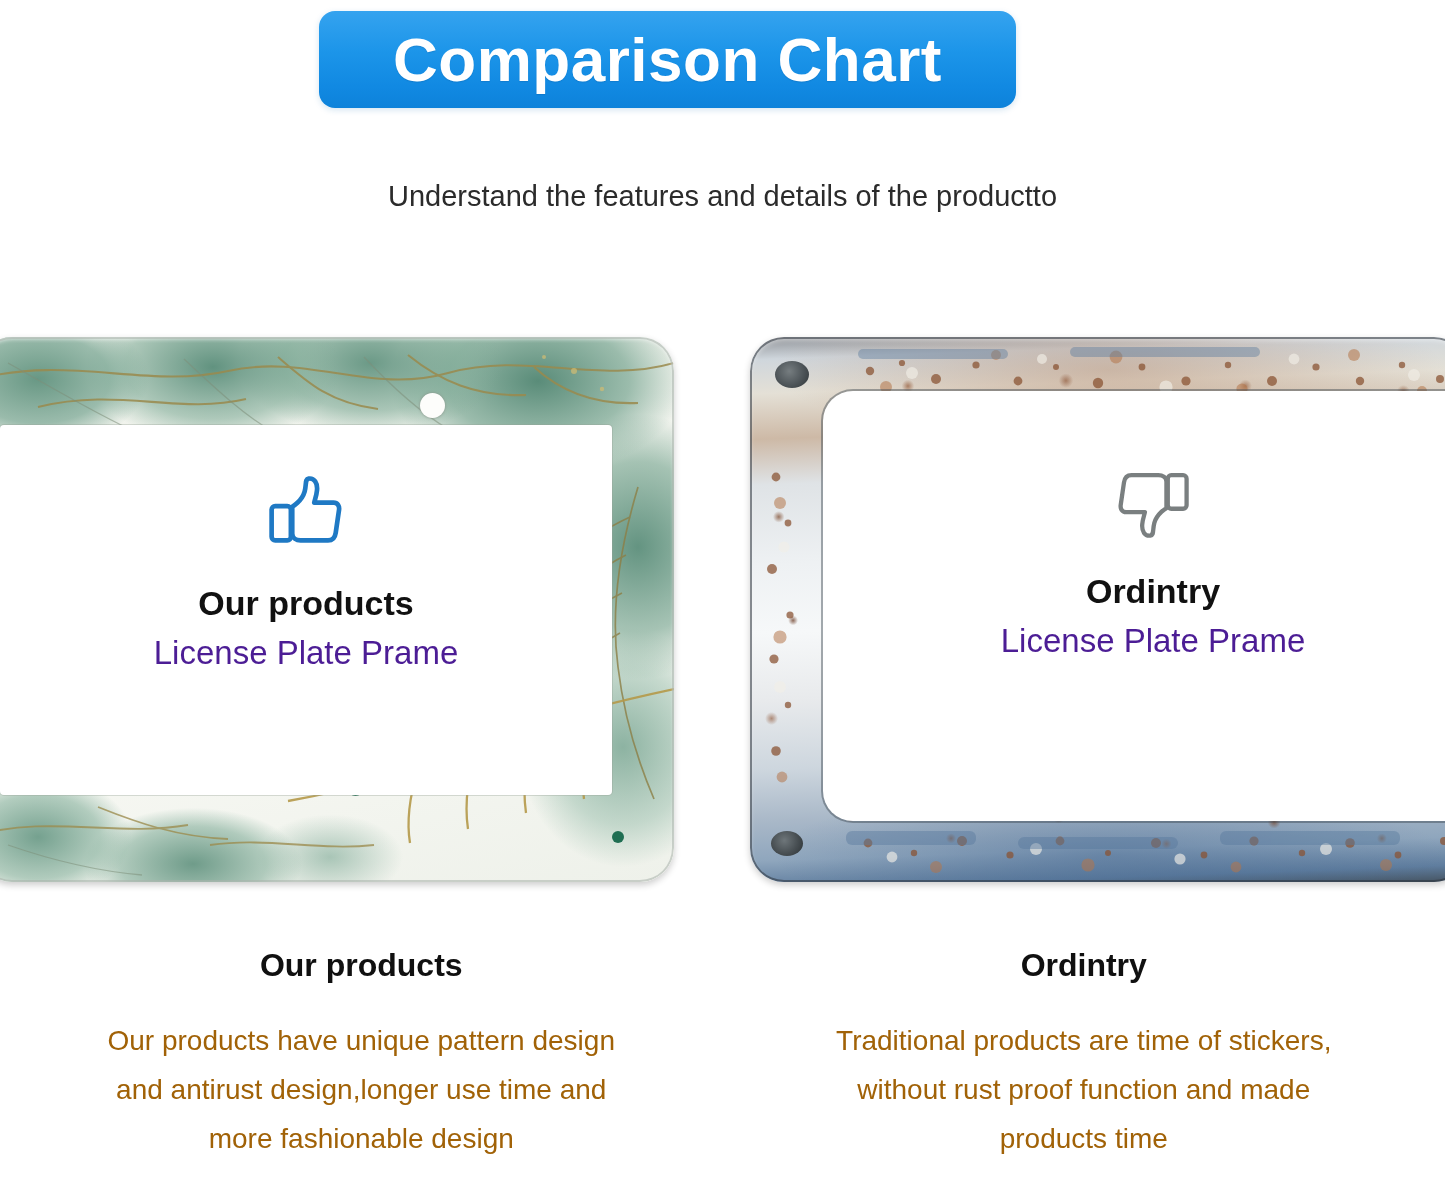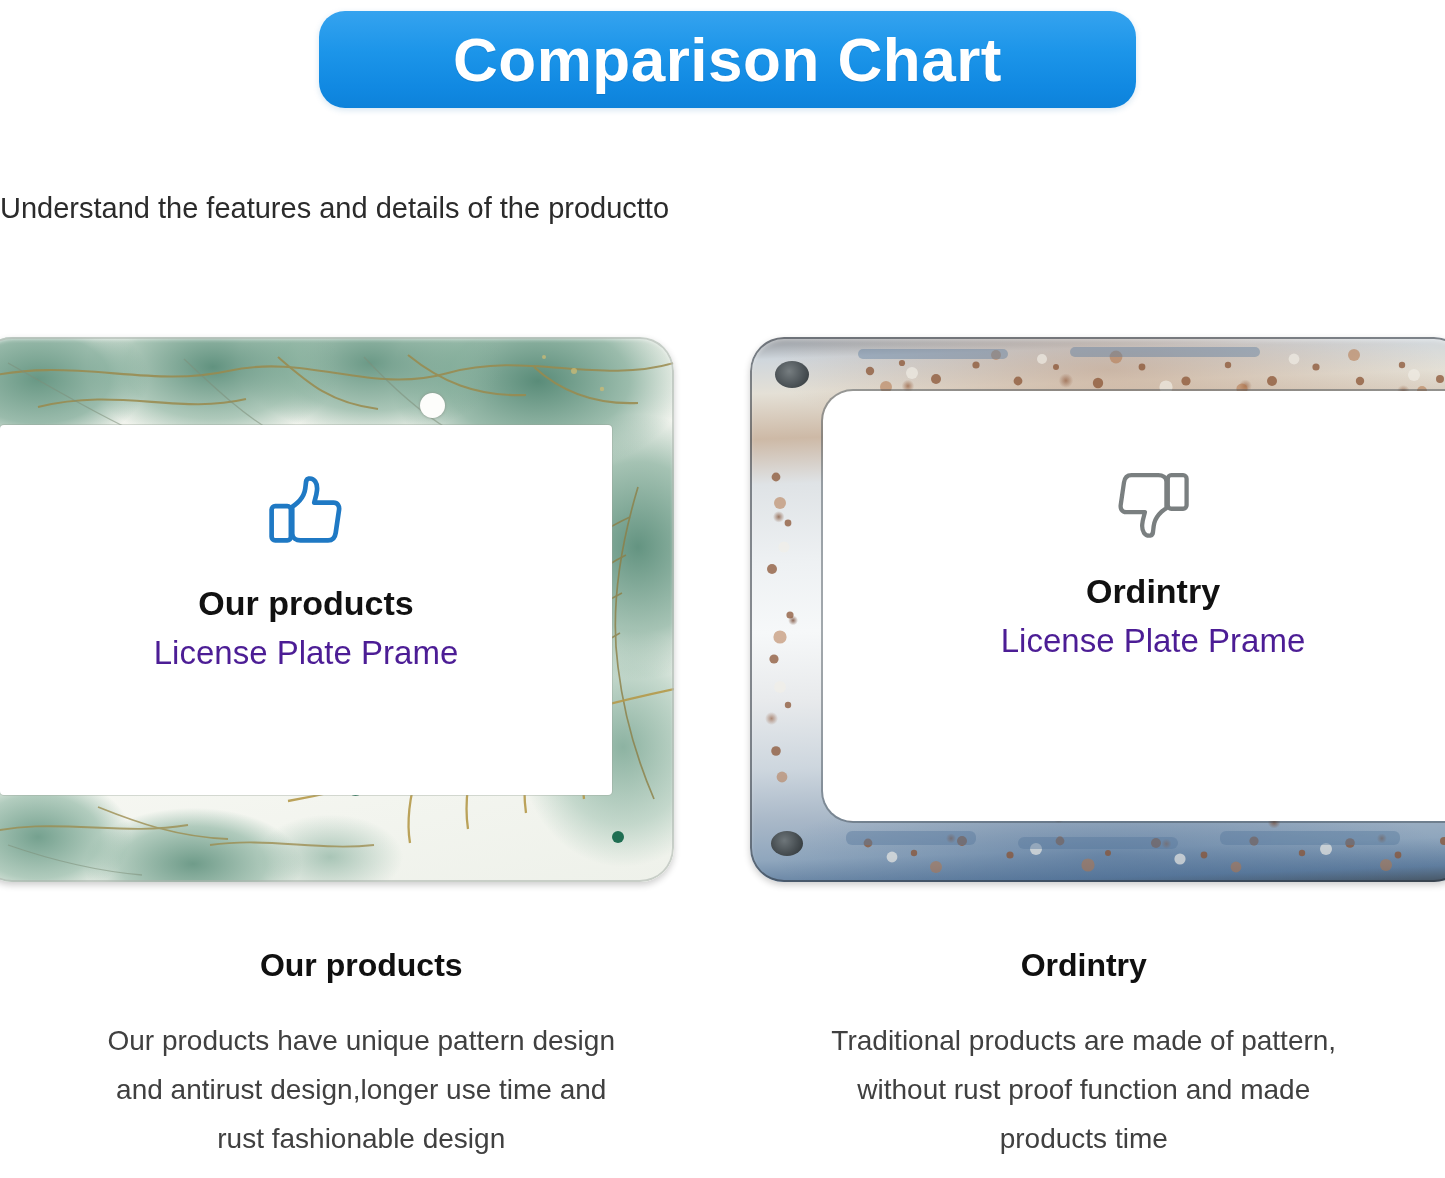--- a/index.html
+++ b/index.html
@@ -14,46 +14,46 @@
     overflow: hidden;
     font-family: "Liberation Sans", sans-serif;
     color: #1a1a1a;
   }
 
   
   #title-banner {
     position: absolute;
     left: 319px;
     top: 11px;
-    width: 817px;
+    width: 697px;
     height: 97px;
-    border-radius: 26px;
+    border-radius: 16px;
     background: linear-gradient(180deg, #35a3ef 0%, #1c95e9 42%, #1189e2 78%, #0d82da 100%);
     box-shadow: 0 2px 6px rgba(20,110,180,0.18);
     display: flex;
     align-items: center;
     justify-content: center;
   }
   #title-text {
     font-size: 62px;
     font-weight: bold;
     color: #ffffff;
     letter-spacing: 0.5px;
     line-height: 1;
     white-space: nowrap;
     text-shadow: 0 1px 1px rgba(0,60,120,0.18);
   }
 
   
   #subtitle {
     position: absolute;
     left: 0;
-    top: 182px;
+    top: 170px;
     width: 1445px;
-    text-align: left;
+    text-align: center;
     font-size: 29px;
     line-height: 53px;
     color: #2b2b2b;
   }
 
   
   #product-row {
     position: absolute;
     left: 0;
     top: 330px;
@@ -256,21 +256,21 @@
   .caption-title {
     font-size: 32px;
     font-weight: bold;
     color: #101010;
     line-height: 1.2;
   }
   .caption-body {
     margin-top: 32px;
     font-size: 28px;
     line-height: 49px;
-    color: #404040;
+    color: #a16207;
     padding: 0 26px;
   }
 </style>
 </head>
 <body>
 
 <div id="title-banner">
   <span id="title-text">Comparison Chart</span>
 </div>
 
@@ -441,24 +441,24 @@
     </div>
   </div>
 </div>
 
 <div id="captions">
   <div class="caption-col">
     <div class="caption-title">Our products</div>
     <div class="caption-body">
       <div>Our products have unique pattern design</div>
       <div>and antirust design,longer use time and</div>
-      <div>rust fashionable design</div>
+      <div>more fashionable design</div>
     </div>
   </div>
   <div class="caption-col">
     <div class="caption-title">Ordintry</div>
     <div class="caption-body">
-      <div>Traditional products are made of pattern,</div>
+      <div>Traditional products are time of stickers,</div>
       <div>without rust proof function and made</div>
       <div>products time</div>
     </div>
   </div>
 </div>
 
 </body></html>

